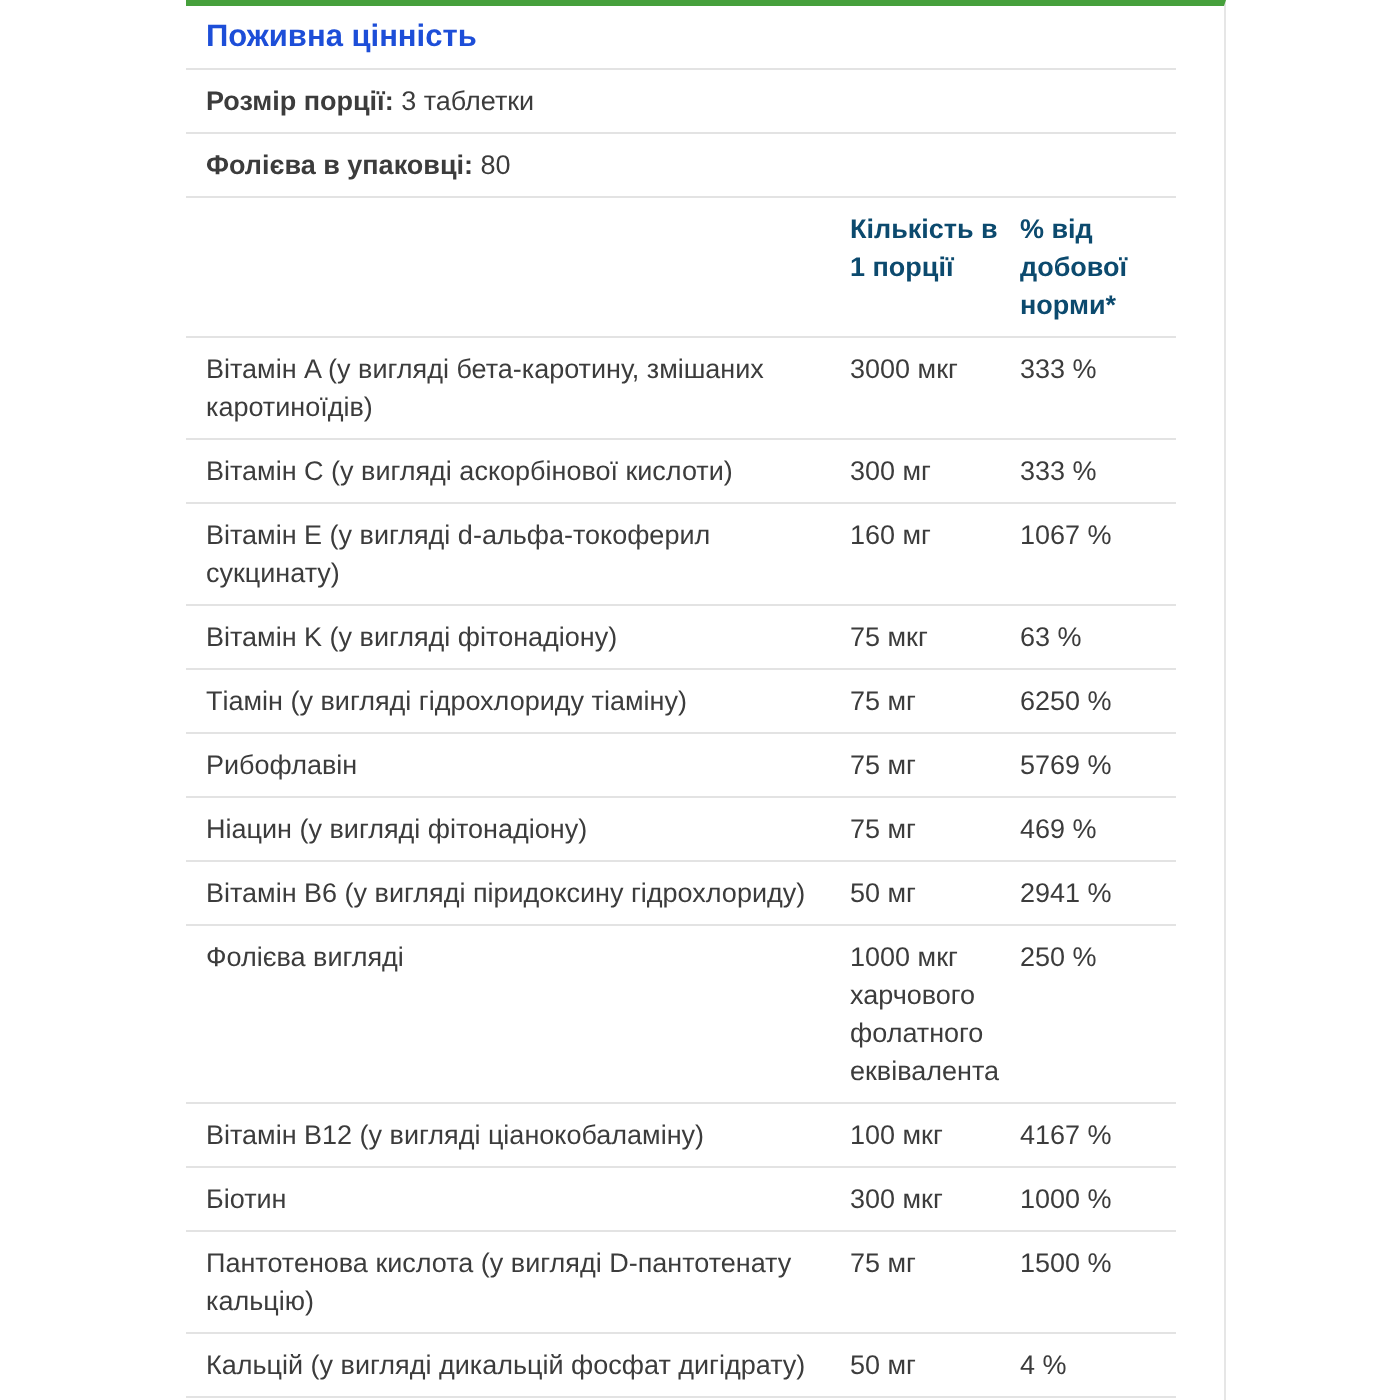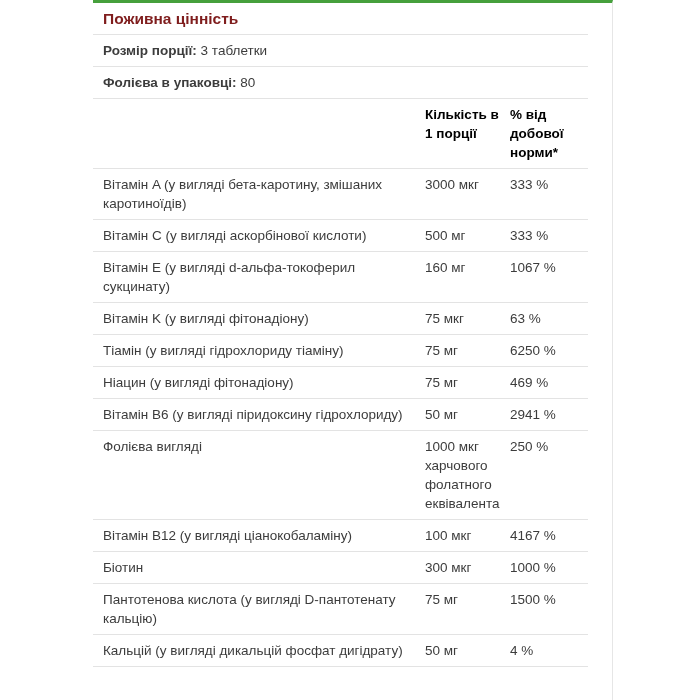--- a/index.html
+++ b/index.html
@@ -23,21 +23,21 @@
     min-height: 700px;
     box-sizing: border-box;
     border-top: 3px solid #46a03c;
     border-right: 1px solid #e6e6e6;
     padding-right: 24px;
     color: #3c3c3c;
   }
   .panel-title {
     font-size: 15.5px;
     font-weight: bold;
-    color: #7f1d1d;
+    color: #1d4ed8;
     padding: 6px 0 6px 10px;
     border-bottom: 1px solid #e3e3e3;
     line-height: 19px;
   }
   .info-row {
     font-size: 13.5px;
     padding: 6px 0 6px 10px;
     border-bottom: 1px solid #e3e3e3;
     line-height: 19px;
   }
@@ -52,21 +52,21 @@
   table.facts col.c1 { width: 332px; }
   table.facts col.c2 { width: 85px; }
   table.facts col.c3 { width: 78px; }
   table.facts th, table.facts td {
     text-align: left;
     vertical-align: top;
     font-weight: normal;
     padding: 6px 4px 6px 0;
     border-bottom: 1px solid #e3e3e3;
   }
-  table.facts th { font-weight: bold; color: #000000; }
+  table.facts th { font-weight: bold; color: #0c4a6e; }
   table.facts th:first-child, table.facts td:first-child { padding-left: 10px; }
   td.c-dv, th.h-dv { white-space: normal; }
 </style>
 </head>
 <body>
 
 <div class="stage">
   <div class="panel">
 
     <div class="panel-title">Поживна цінність</div>
@@ -94,21 +94,21 @@
       </thead>
       <tbody id="facts-body">
   <tr>
     <td class="c-name">Вітамін A (у вигляді бета-каротину, змішаних каротиноїдів)</td>
     <td class="c-amt">3000 мкг</td>
     <td class="c-dv">333 %</td>
   </tr>
 
   <tr>
     <td class="c-name">Вітамін C (у вигляді аскорбінової кислоти)</td>
-    <td class="c-amt">500 мг</td>
+    <td class="c-amt">300 мг</td>
     <td class="c-dv">333 %</td>
   </tr>
 
 
   <tr>
     <td class="c-name">Вітамін E (у вигляді d-альфа-токоферил сукцинату)</td>
     <td class="c-amt">160 мг</td>
     <td class="c-dv">1067 %</td>
   </tr>
 
@@ -117,20 +117,25 @@
     <td class="c-amt">75 мкг</td>
     <td class="c-dv">63 %</td>
   </tr>
 
   <tr>
     <td class="c-name">Тіамін (у вигляді гідрохлориду тіаміну)</td>
     <td class="c-amt">75 мг</td>
     <td class="c-dv">6250 %</td>
   </tr>
 
+  <tr>
+    <td class="c-name">Рибофлавін</td>
+    <td class="c-amt">75 мг</td>
+    <td class="c-dv">5769 %</td>
+  </tr>
 
   <tr>
     <td class="c-name">Ніацин (у вигляді фітонадіону)</td>
     <td class="c-amt">75 мг</td>
     <td class="c-dv">469 %</td>
   </tr>
 
   <tr>
     <td class="c-name">Вітамін B6 (у вигляді піридоксину гідрохлориду)</td>
     <td class="c-amt">50 мг</td>

